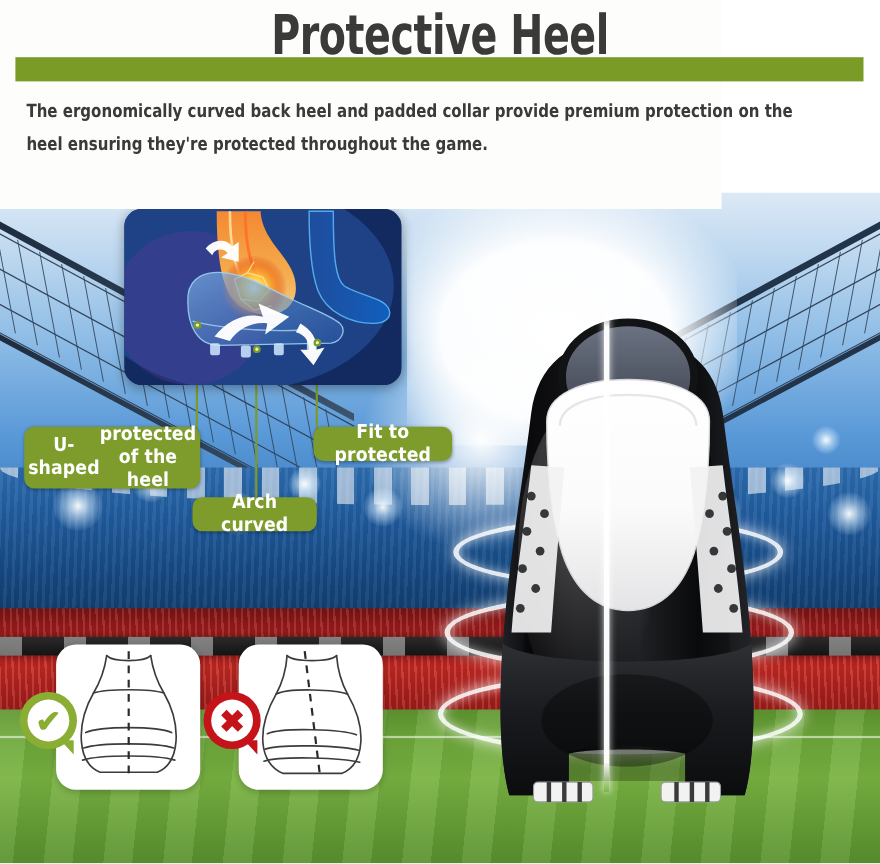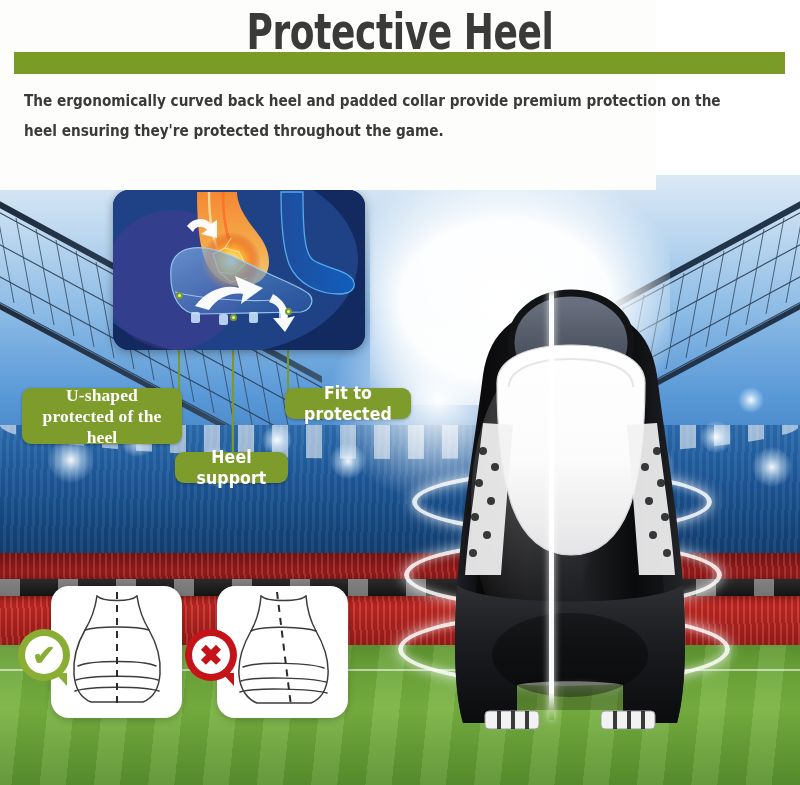--- a/index.html
+++ b/index.html
@@ -446,27 +446,27 @@
 
   <div class="conn" style="left:178px; top:296px; height:96px;"></div>
   <div class="conn-dot" style="left:176px; top:292px;"></div>
 
   <div class="conn" style="left:232px; top:318px; height:138px;"></div>
   <div class="conn-dot" style="left:230px; top:314px;"></div>
 
   <div class="conn" style="left:287px; top:312px; height:80px;"></div>
   <div class="conn-dot" style="left:285px; top:308px;"></div>
 
-  <div class="callout" style="left:22px; top:388px; width:160px; height:56px; flex-direction:column;font-family:Liberation Serif, serif;">
+  <div class="callout" style="left:22px; top:388px; width:160px; height:56px; flex-direction:row;">
     <span>U-shaped</span>
     <span>protected of the heel</span>
   </div>
 
   <div class="callout" style="left:175px; top:452px; width:113px; height:31px;">
-    <span>Heel support</span>
+    <span>Arch curved</span>
   </div>
 
   <div class="callout" style="left:285px; top:388px; width:126px; height:31px;">
     <span>Fit to protected</span>
   </div>
 
   <div class="cmp-card" style="left:51px; top:586px; width:131px; height:132px;">
     <svg width="131" height="132" viewBox="0 0 131 132">
       <g fill="none" stroke="#3c3c3c" stroke-width="1.5" stroke-linecap="round" stroke-linejoin="round">
         <path d="M46,10 C44,24 40,34 34,44 C26,58 22,74 23,88 C24,102 30,112 40,116

